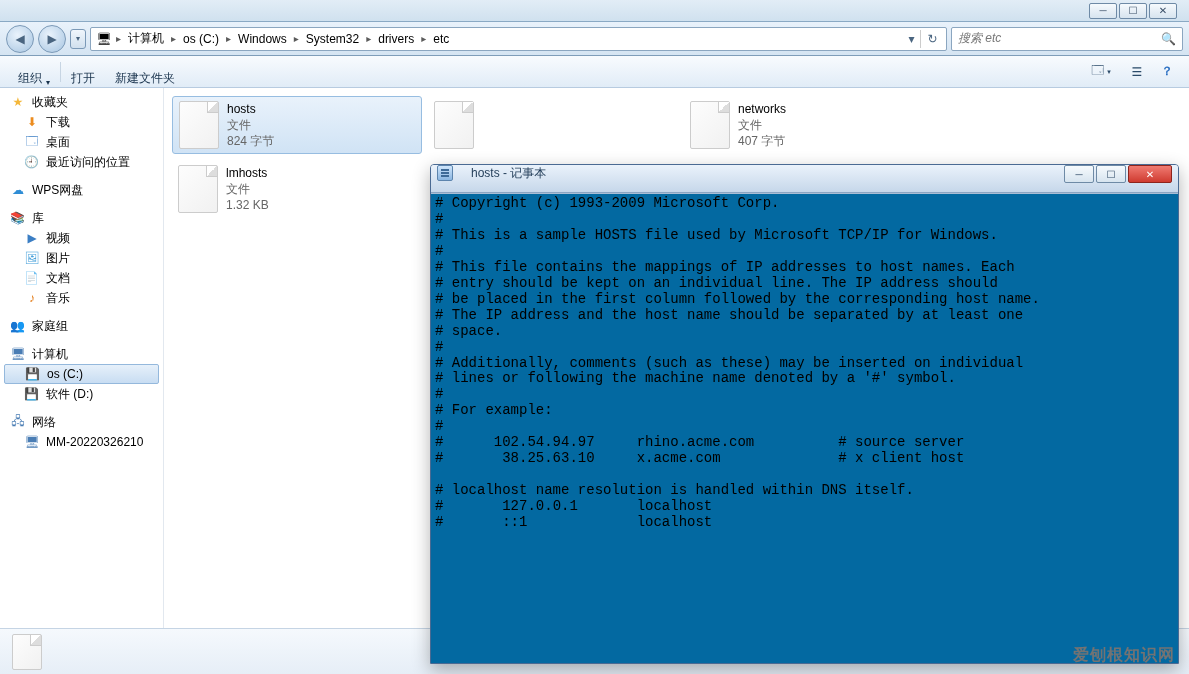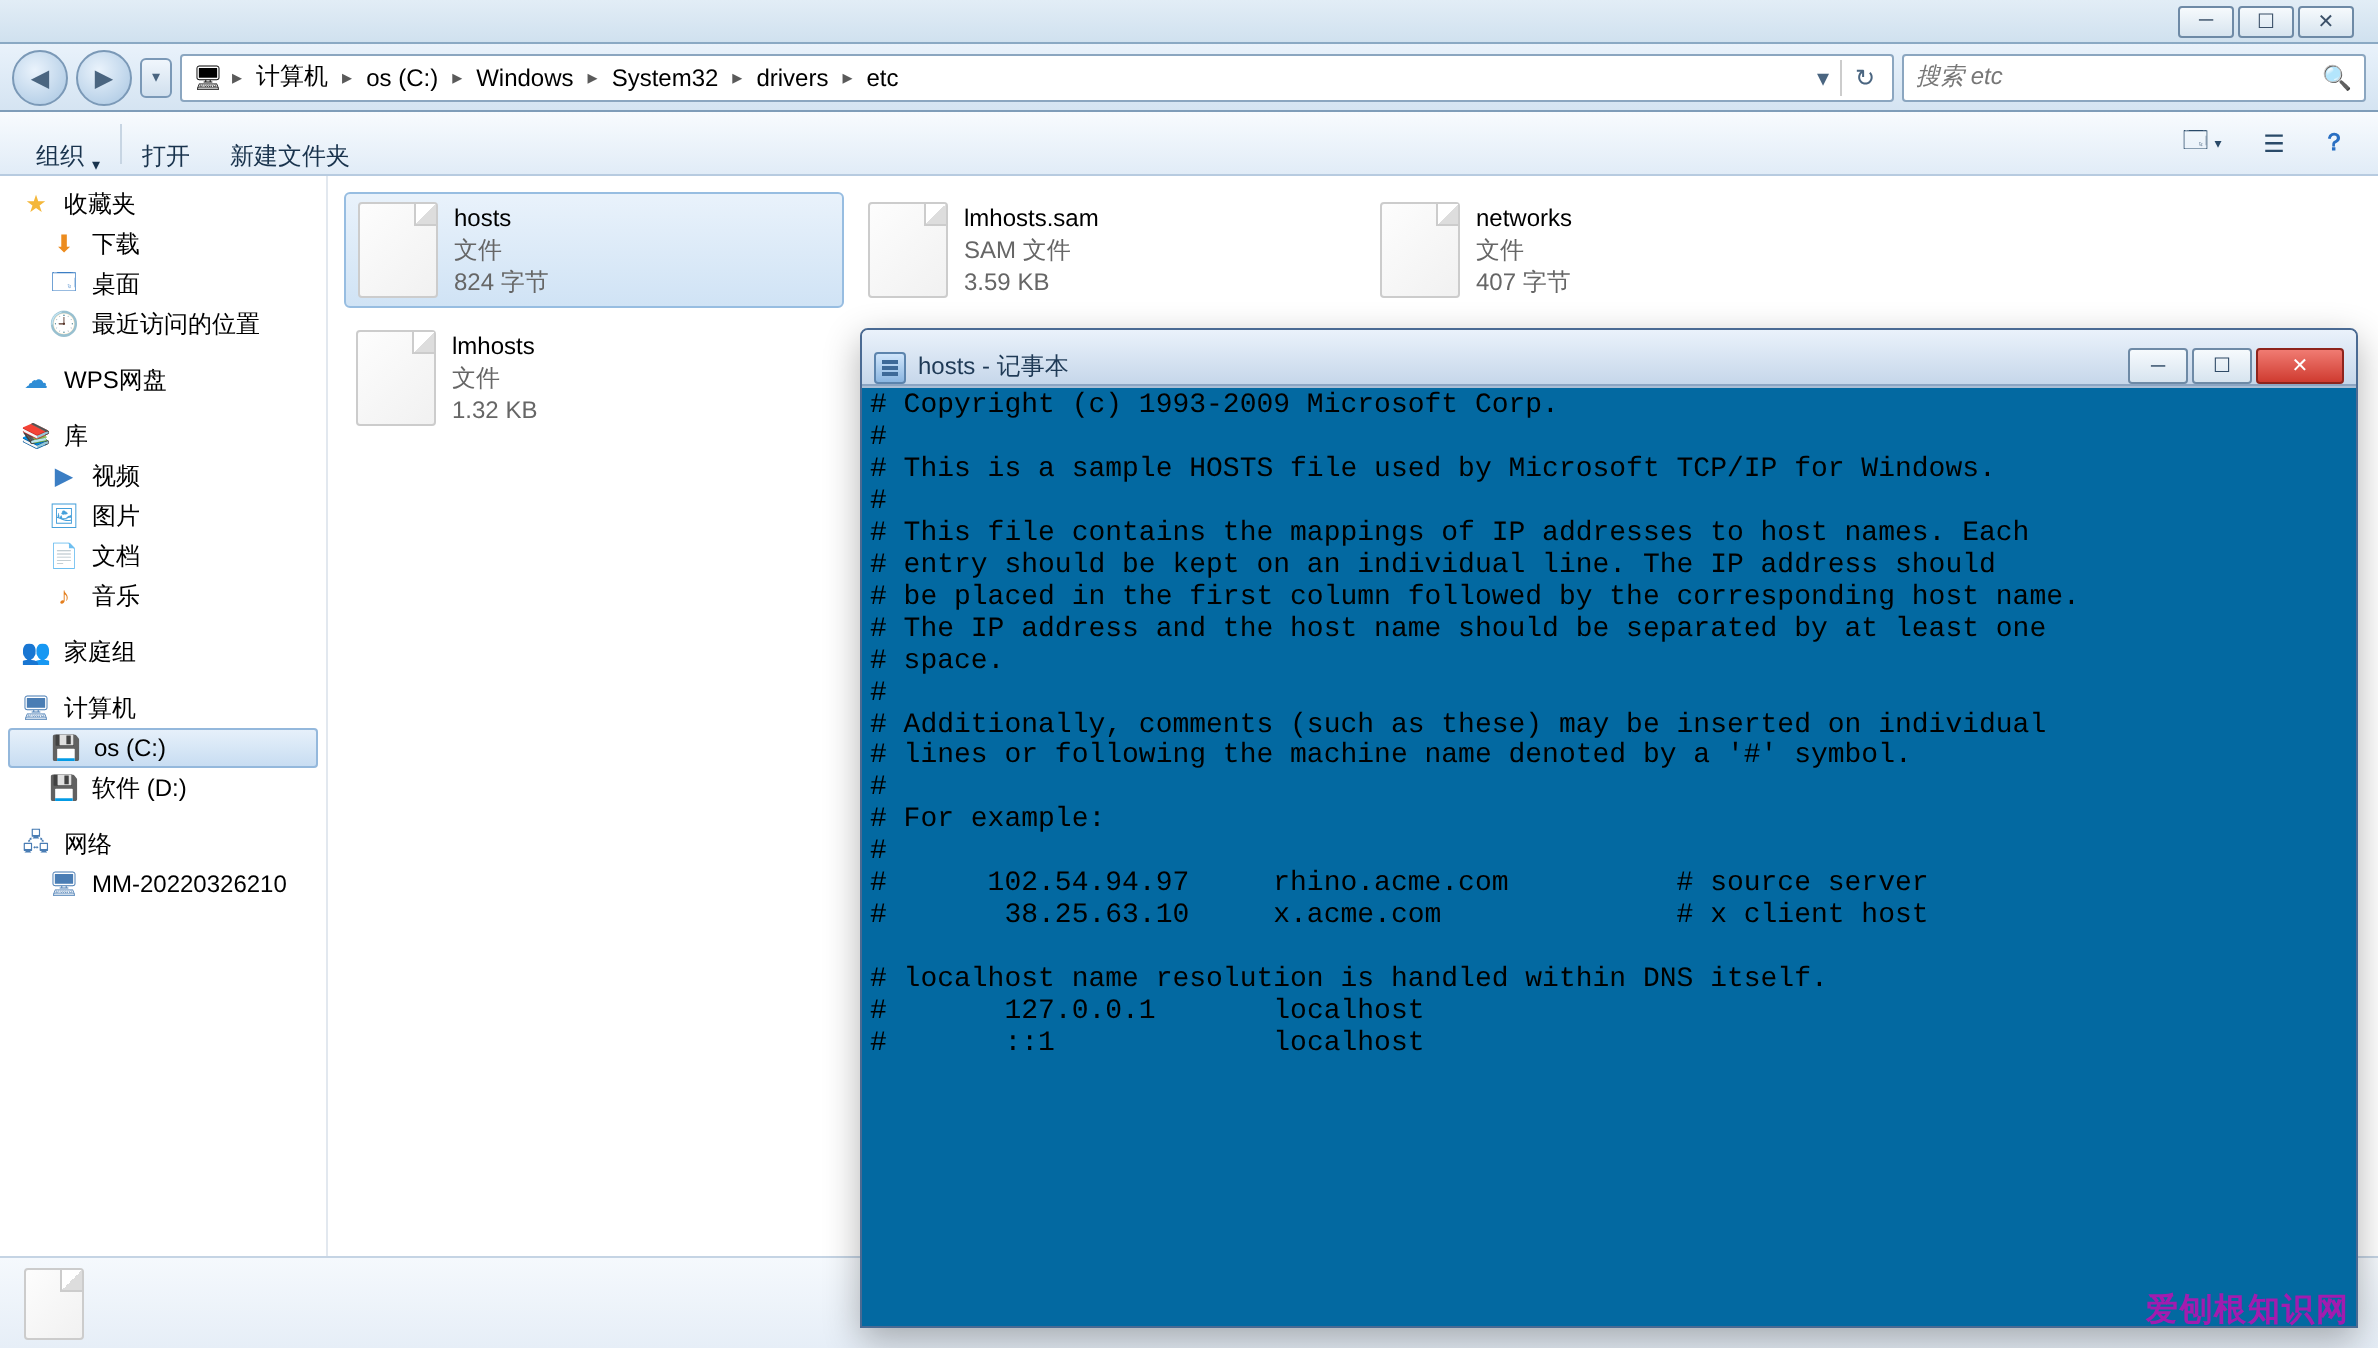--- a/index.html
+++ b/index.html
@@ -263,25 +263,26 @@
     box-shadow: 0 6px 18px rgba(0,0,0,.3);
     background: #f0f0f0;
     display:flex;
     flex-direction:column;
     overflow:hidden;
   }
   .np-title {
     height: 28px;
     background: linear-gradient(to bottom,#eaf2fb,#c6d7ea);
     display:flex;
-    align-items:flex-end;
+    align-items:flex-start;
     padding:0 6px;
     font-size:12px;
     color:#1f3a56;
     border-bottom:1px solid #8ba5c3;
+    gap:12px;
   }
   .np-title .np-icon {
     width:16px; height:16px;
     margin-right:6px;
     background: linear-gradient(to bottom,#cfe5fb,#8bb6e1);
     border:1px solid #5c84ad;
     border-radius:2px;
     position:relative;
   }
   .np-title .np-icon::after {
@@ -330,21 +331,21 @@
     white-space:pre;
     color:#000;
   }
 
   
   .watermark {
     position:absolute;
     right:14px;
     bottom:8px;
     font-size:16px;
-    color:#a21caf;
+    color:#737373;
     font-weight:bold;
     letter-spacing:1px;
     pointer-events:none;
   }
 </style>
 </head>
 <body>
 
 <div class="titlebar">
   <div class="win-btn">─</div>
@@ -493,25 +494,20 @@
     <div class="file-tile selected">
       <div class="file-icon"></div>
       <div class="file-lines">
         <div>hosts</div>
         <div class="file-sub">文件</div>
         <div class="file-sub">824 字节</div>
       </div>
     </div>
     <div class="file-tile">
       <div class="file-icon"></div>
-      <div class="file-lines">
-        <div>lmhosts.sam</div>
-        <div class="file-sub">SAM 文件</div>
-        <div class="file-sub">3.59 KB</div>
-      </div>
     </div>
     <div class="file-tile">
       <div class="file-icon"></div>
       <div class="file-lines">
         <div>networks</div>
         <div class="file-sub">文件</div>
         <div class="file-sub">407 字节</div>
       </div>
     </div>
     <div class="file-tile">

